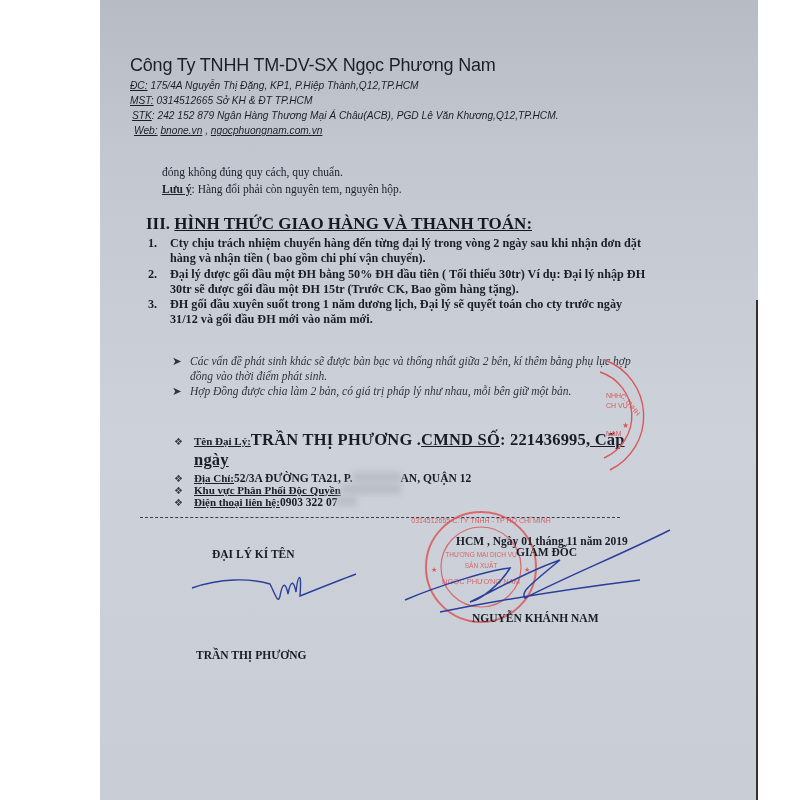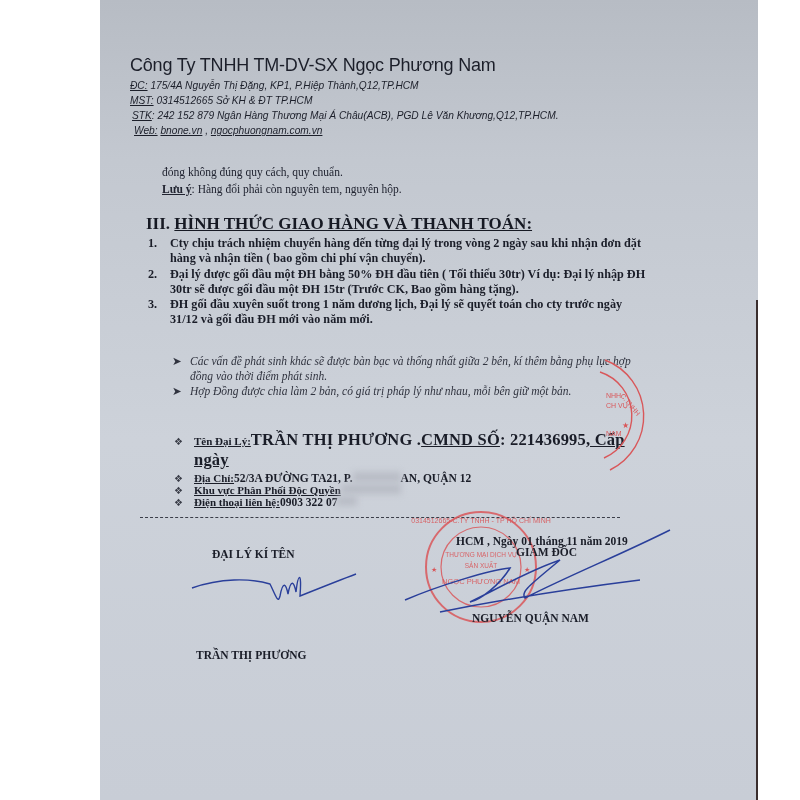--- a/index.html
+++ b/index.html
@@ -148,14 +148,14 @@
       <text x="424" y="572" font-family="Liberation Sans, sans-serif" font-size="7" fill="#d9575a">★</text>
     </g>
 
     <path d="M92 588 C120 578 150 578 170 584 C176 596 178 604 180 596 C183 580 186 584 188 594 C191 578 194 582 196 592 C198 574 202 570 200 596 C220 588 240 580 256 574" fill="none" stroke="#2a3f9a" stroke-width="1.4"></path>
 
     <path d="M305 600 C340 585 390 570 410 568 C400 585 380 600 370 602 C395 590 430 570 460 560 C430 585 420 592 425 598 C470 575 520 555 570 530 M340 612 C400 600 460 590 540 580" fill="none" stroke="#2a3f9a" stroke-width="1.5"></path>
   </svg>
 
   <div class="sig-date">HCM , Ngày 01  tháng 11 năm 2019</div>
   <div class="sig-role">GIÁM ĐỐC</div>
-  <div class="sig-right-name">NGUYỄN QUẬN NAM</div>
+  <div class="sig-right-name">NGUYỄN KHÁNH NAM</div>
 </div>
 
 </body></html>

